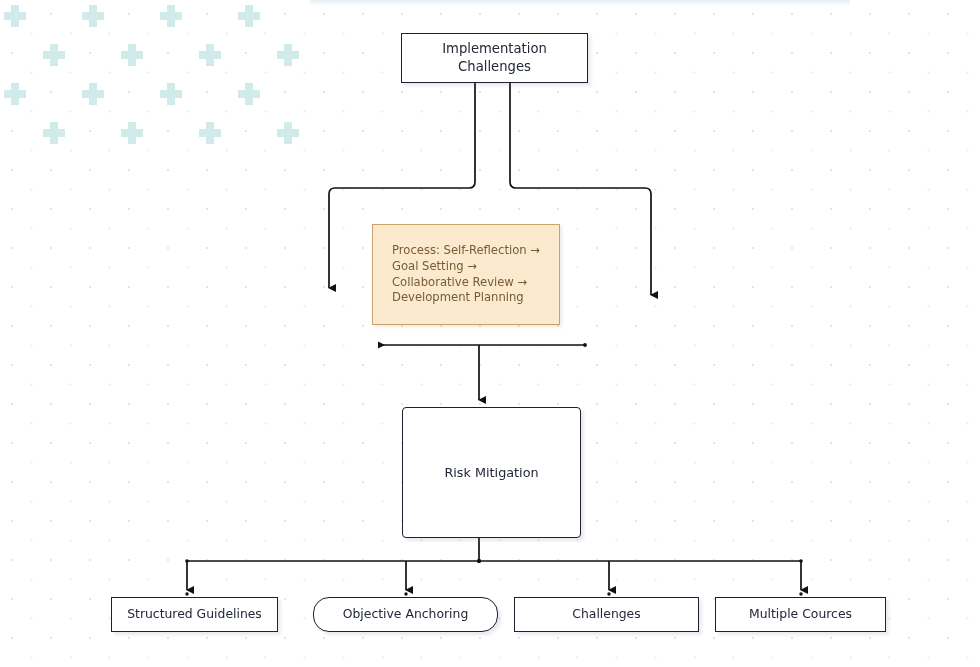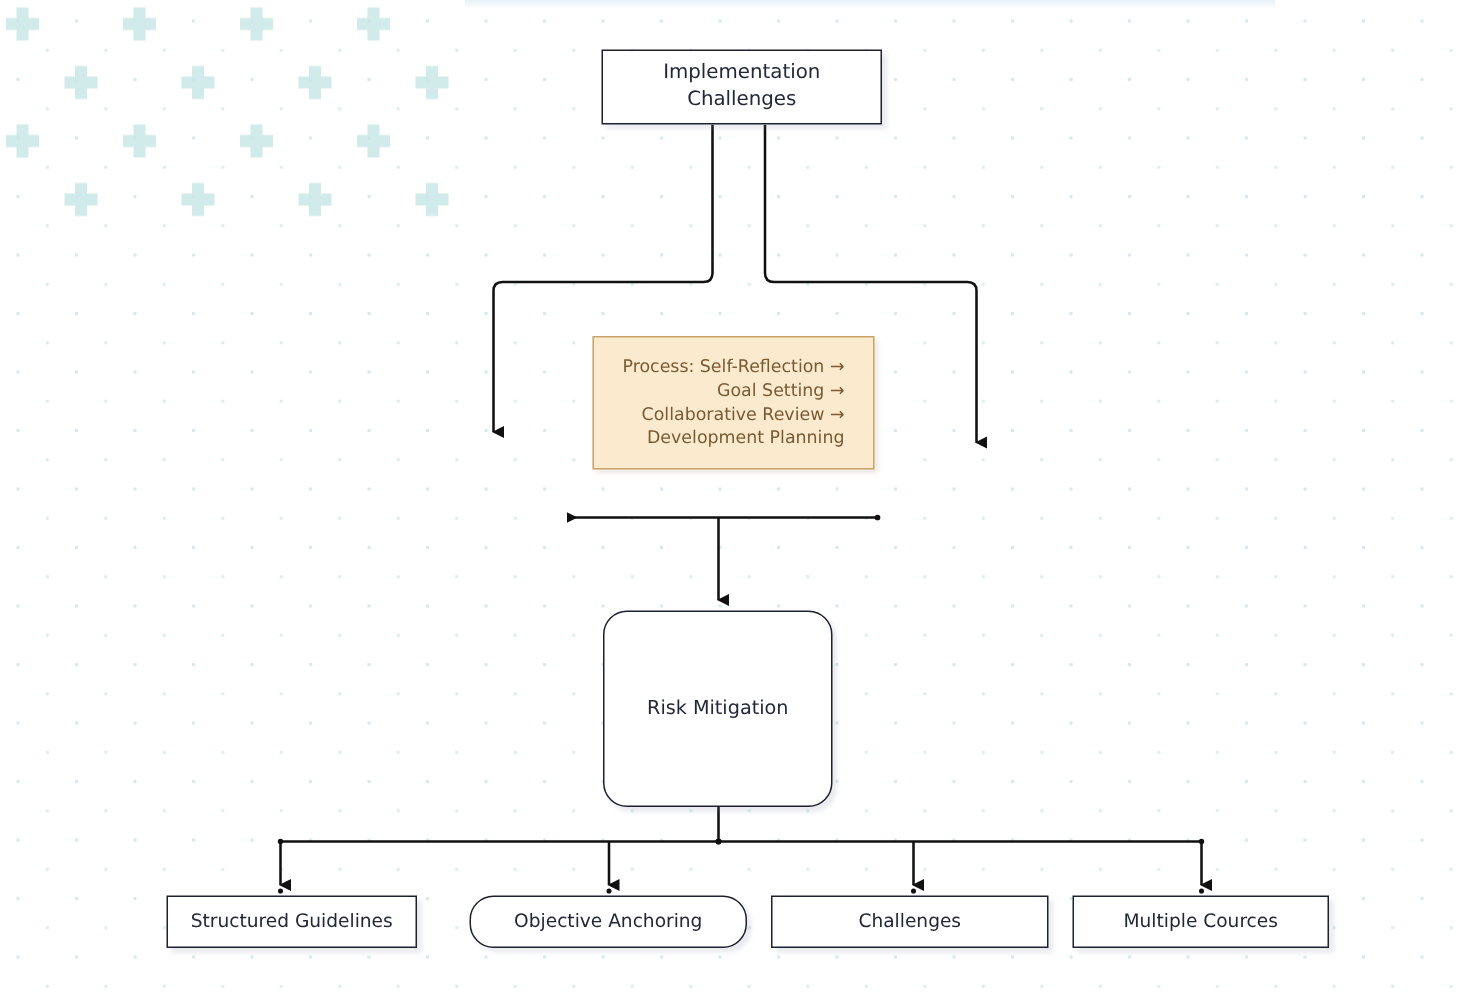--- a/index.html
+++ b/index.html
@@ -81,47 +81,47 @@
     width: 145px; height: 84px;
     font-size: 12.6px;
   }
   #node-integrity {
     left: 592px; top: 302px;
     width: 167px; height: 84px;
     font-size: 12.6px;
   }
   #node-risk {
     left: 402px; top: 407px;
-    width: 153px; height: 131px;
-    border-radius: 16px;
+    width: 179px; height: 131px;
+    border-radius: 4px;
     font-size: 12.8px;
   }
 
   .leaf {
     height: 35px;
     font-size: 12.4px;
   }
   #node-leaf-0 { left: 111px; top: 597px; width: 167px; }
   #node-leaf-1 { left: 313px; top: 597px; width: 185px; border-radius: 16px; }
   #node-leaf-2 { left: 514px; top: 597px; width: 185px; }
   #node-leaf-3 { left: 715px; top: 597px; width: 171px; }
 
   #note-process {
     position: absolute;
-    left: 395px; top: 224px;
-    width: 188px; height: 89px;
+    left: 372px; top: 224px;
+    width: 188px; height: 101px;
     background: #fbeacd;
     border: 1.3px solid #c9a46a;
     color: #7a5a33;
     font-size: 11.6px;
     line-height: 1.38;
     display: flex;
     align-items: center;
     justify-content: center;
-    text-align: right;
+    text-align: left;
     white-space: pre-line;
     box-shadow: 2px 2px 3px rgba(160,140,110,0.18);
   }
 </style>
 </head>
 <body>
 
 <div id="canvas">
 
   <div class="top-band"></div>

